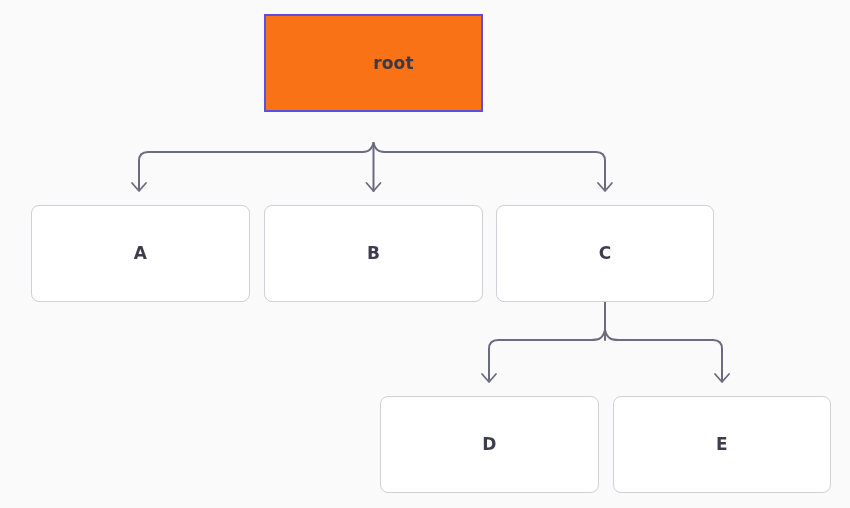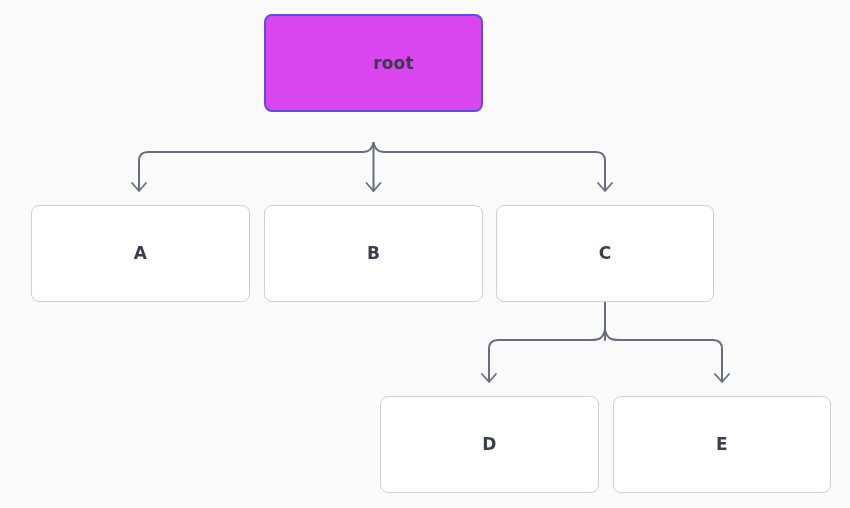--- a/index.html
+++ b/index.html
@@ -41,23 +41,23 @@
   }
   .node-label {
     font-size: 17px;
     font-weight: bold;
     color: #3d3d4e;
     letter-spacing: 0.2px;
     line-height: 1;
     user-select: none;
   }
   .node.root-node {
-    background: #d946ef;
+    background: #f97316;
     border: 2px solid #5b4fe0;
-    border-radius: 8px;
+    border-radius: 0;
     padding-left: 40px;
   }
   .node.root-node .node-label {
     color: #3a3a48;
   }
 </style>
 </head>
 <body>
 
 <div id="diagram-canvas" style="background: rgb(250, 250, 250); width: 850px; height: 508px;">

